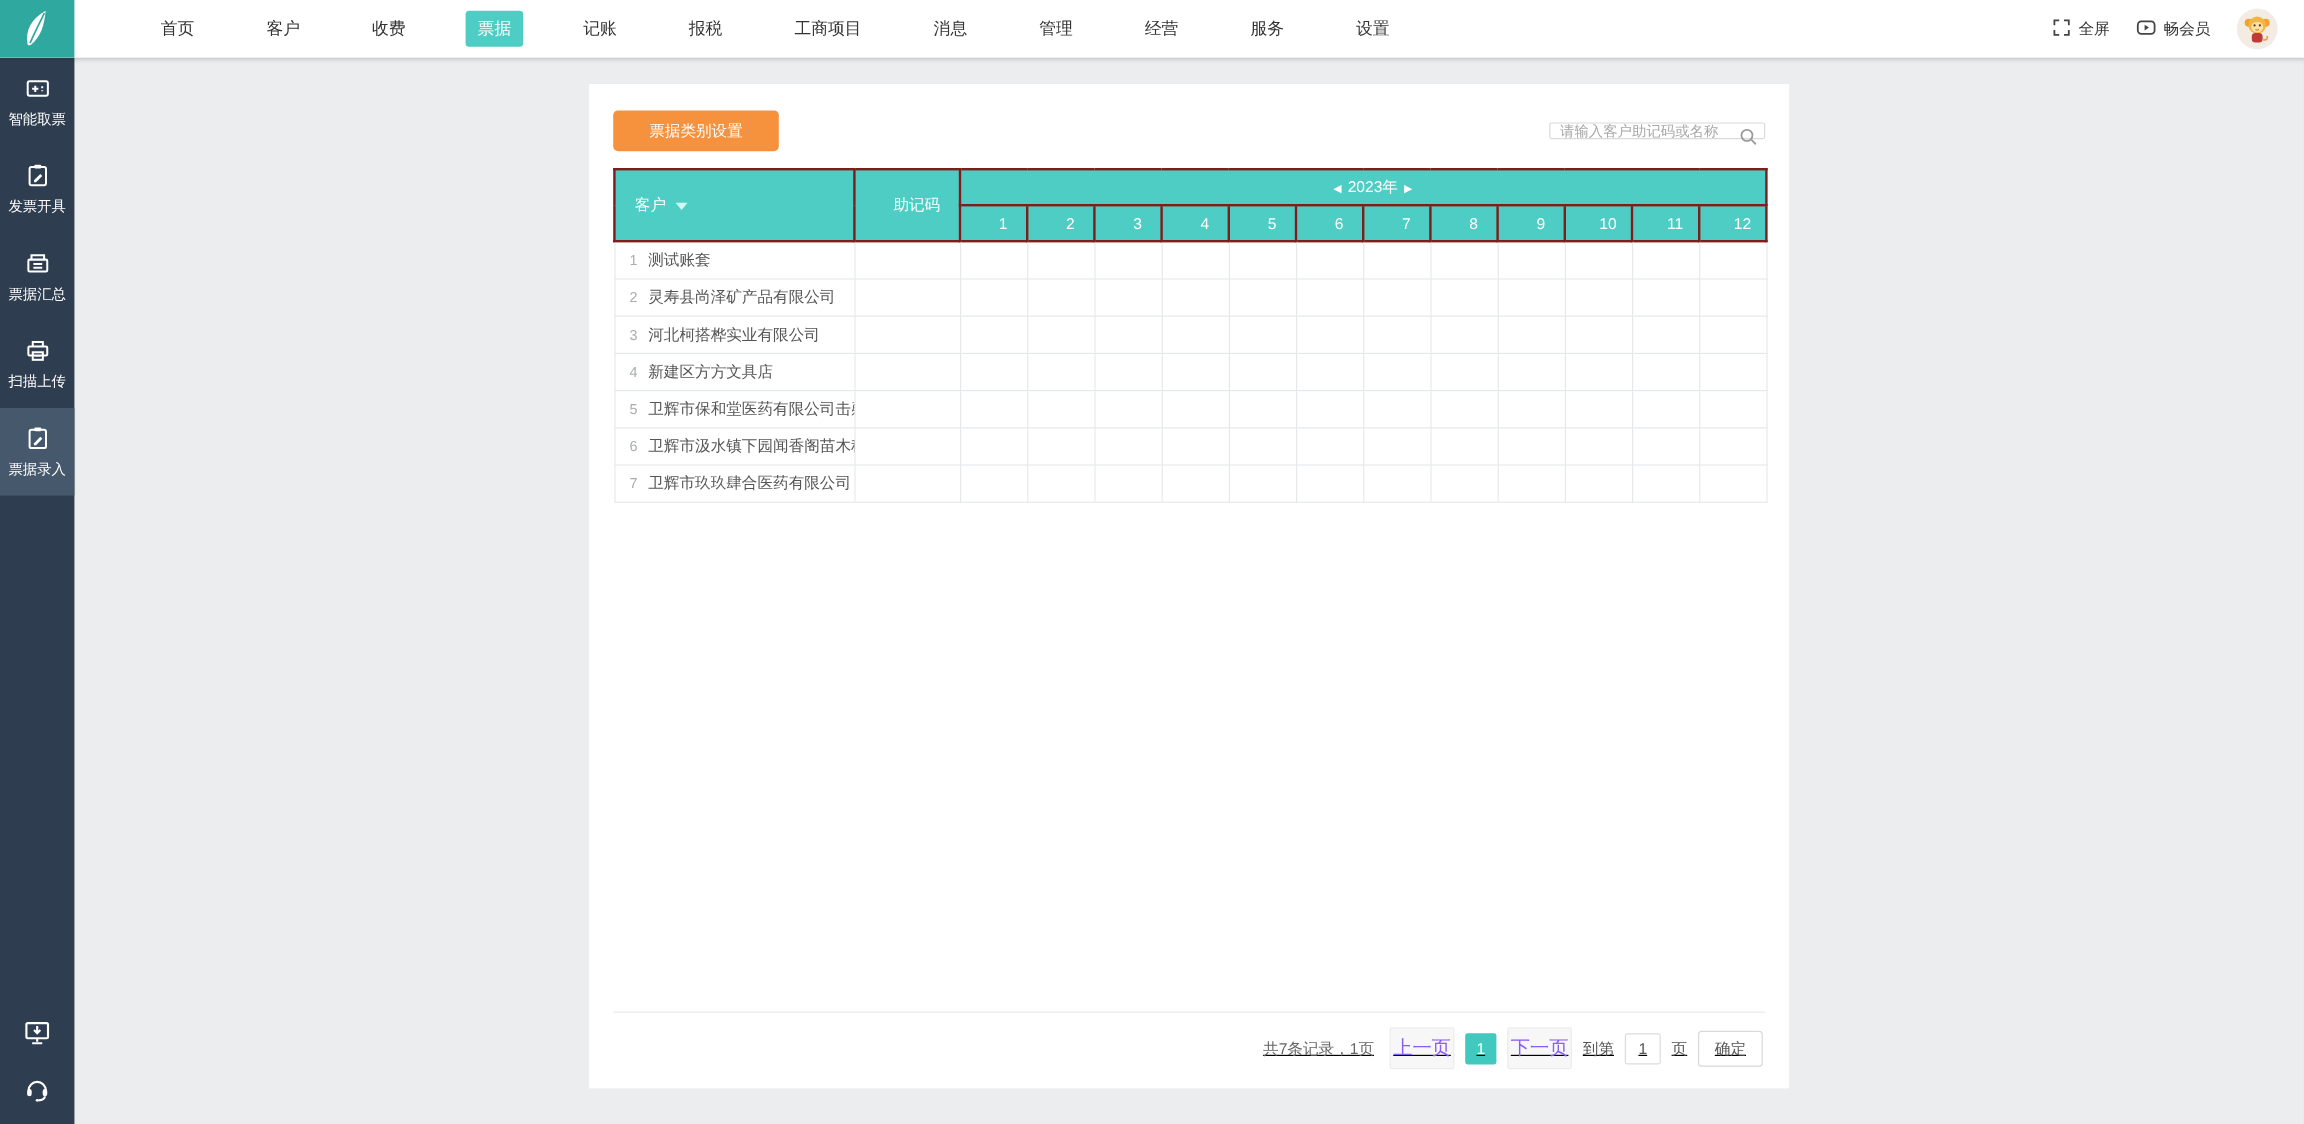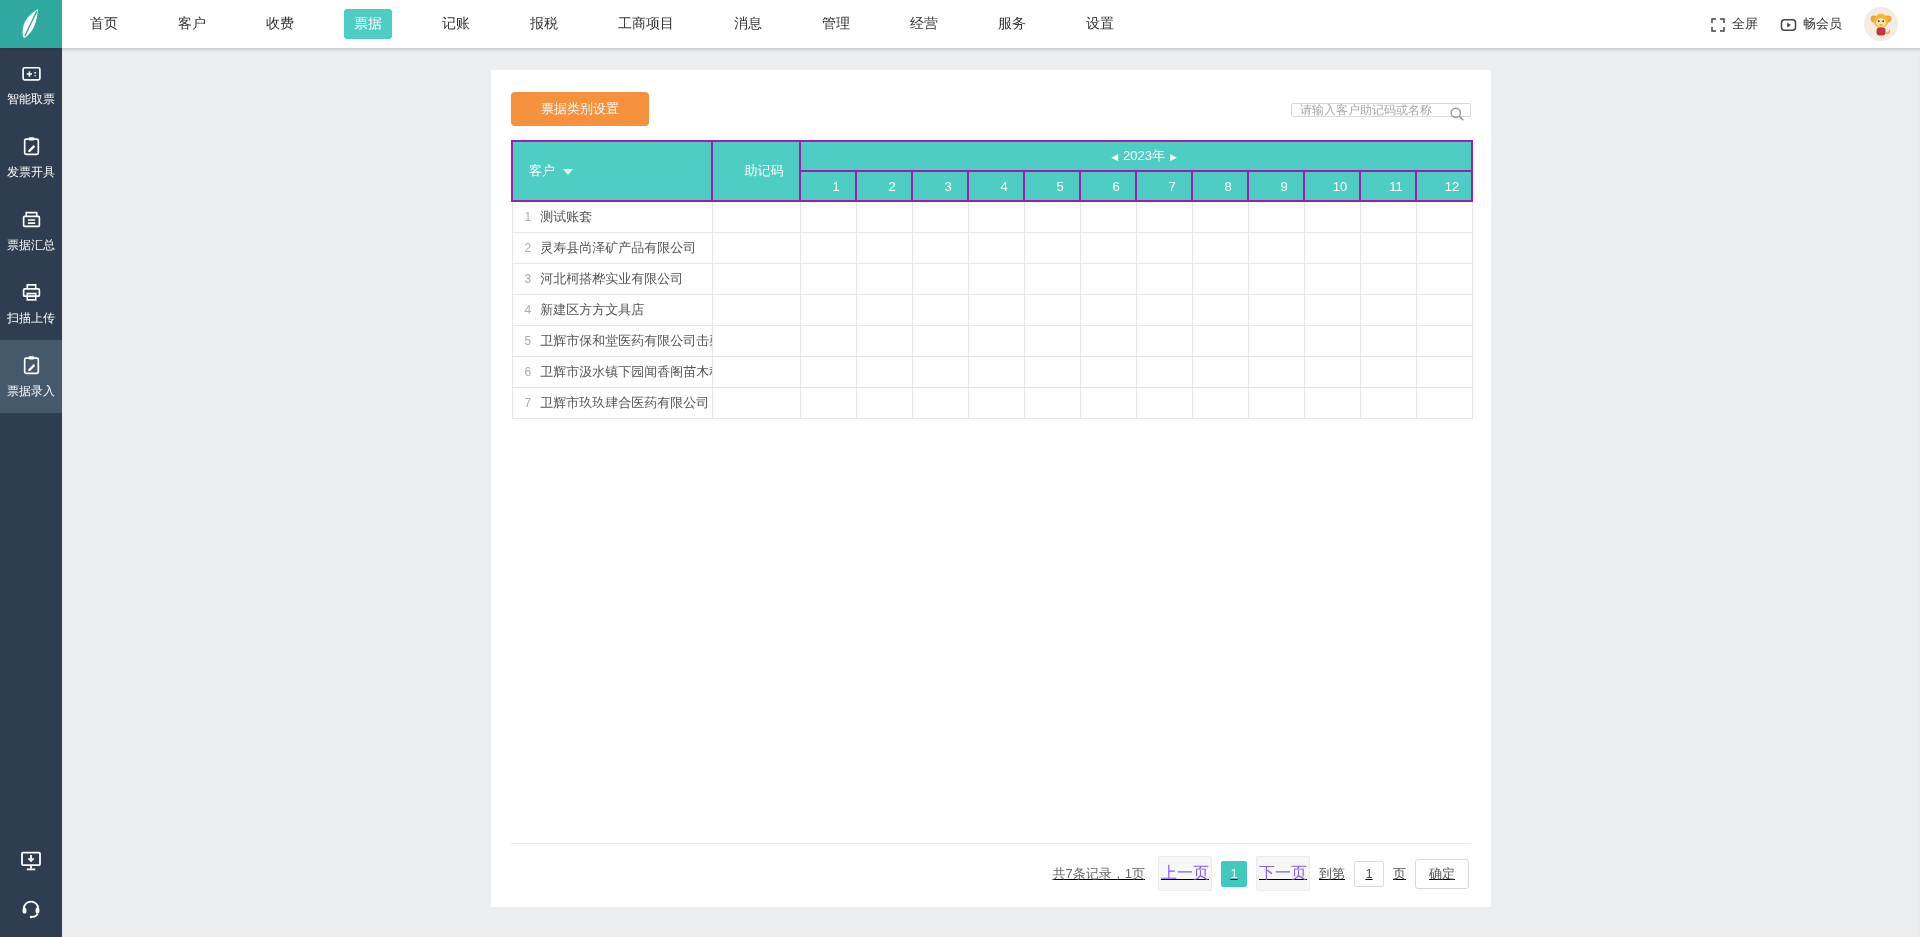--- a/index.html
+++ b/index.html
@@ -2,30 +2,30 @@
 <html><head>
 <meta charset="utf-8">
 <style>
   * { box-sizing: border-box; margin: 0; padding: 0; }
   html, body { width: 1920px; height: 937px; overflow: hidden;
     font-family: "Liberation Sans", "DejaVu Sans", sans-serif; background: #ebedee; }
 
   
   .topbar { position: absolute; top: 0; left: 0; width: 1920px; height: 48px;
     background: #ffffff; display: flex; align-items: center; z-index: 20;
-    box-shadow: 0 1px 3px rgba(0,0,0,.10); }
+    box-shadow: 0 1px 3px rgba(0,0,0,.10); gap: 44px; }
   .logo-block { width: 62px; height: 48px; background: #2fa9a0; display: flex;
     align-items: center; justify-content: center; flex: 0 0 62px; cursor: pointer; }
   .nav { display: flex; align-items: center; gap: 40px; margin-left: 18px; }
   .nav-item { font-size: 14px; color: #333; padding: 6px 10px; border-radius: 3px;
     cursor: pointer; white-space: nowrap; }
   .nav-item.active { background: #4ecdc4; color: #fff; }
   .topbar-right { margin-left: auto; display: flex; align-items: center; gap: 22px;
     padding-right: 22px; }
-  .tb-action { display: flex; align-items: flex-end; gap: 6px; font-size: 13px;
+  .tb-action { display: flex; align-items: flex-start; gap: 6px; font-size: 13px;
     color: #333; cursor: pointer; }
   .avatar { width: 34px; height: 34px; border-radius: 50%; background: #f3ece6;
     overflow: hidden; display: flex; align-items: center; justify-content: center;
     cursor: pointer; }
 
   
   .sidebar { position: absolute; top: 48px; left: 0; width: 62px; bottom: 0;
     background: #2e3d4f; display: flex; flex-direction: column; z-index: 10; }
   .side-item { display: flex; flex-direction: column; align-items: center; gap: 7px;
     padding: 15px 0 13px; color: #ffffff; font-size: 12px; cursor: pointer; width: 62px; }
@@ -48,21 +48,21 @@
   .search-input { width: 180px; height: 14px; border: 1px solid #d9d9d9;
     border-radius: 2px; font-size: 12px; color: #555; padding: 0 28px 0 8px;
     outline: none; font-family: inherit; }
   .search-input::placeholder { color: #a8a8a8; }
   .search-ico { position: absolute; right: 6px; top: 6px; cursor: pointer; }
 
   
   .tbl-wrap { margin: 14px 20px 0; }
   table.grid { width: 960px; border-collapse: collapse; table-layout: fixed; }
   table.grid thead th { background: #4ecdc4; color: #ffffff; font-weight: normal;
-    font-size: 13px; border: 2px solid #a21caf; padding-left: 16px; }
+    font-size: 13px; border: 2px solid #7f1d1d; padding-left: 16px; }
   th.h-cust { text-align: left; padding-left: 12px; }
   th.h-year { height: 30px; font-size: 13px; }
   th.h-month { height: 30px; font-size: 12px; }
   .caret-down { display: inline-block; width: 0; height: 0; border-left: 5px solid transparent;
     border-right: 5px solid transparent; border-top: 6px solid #d9f4f1;
     margin-left: 8px; vertical-align: middle; }
   .yr-arrow { font-size: 9px; cursor: pointer; padding: 0 5px; }
   table.grid tbody td { border: 1px solid #e6e9ec; height: 31px; background: #fff; }
   td.cust { padding-left: 12px; font-size: 13px; color: #555;
     white-space: nowrap; overflow: hidden; }

